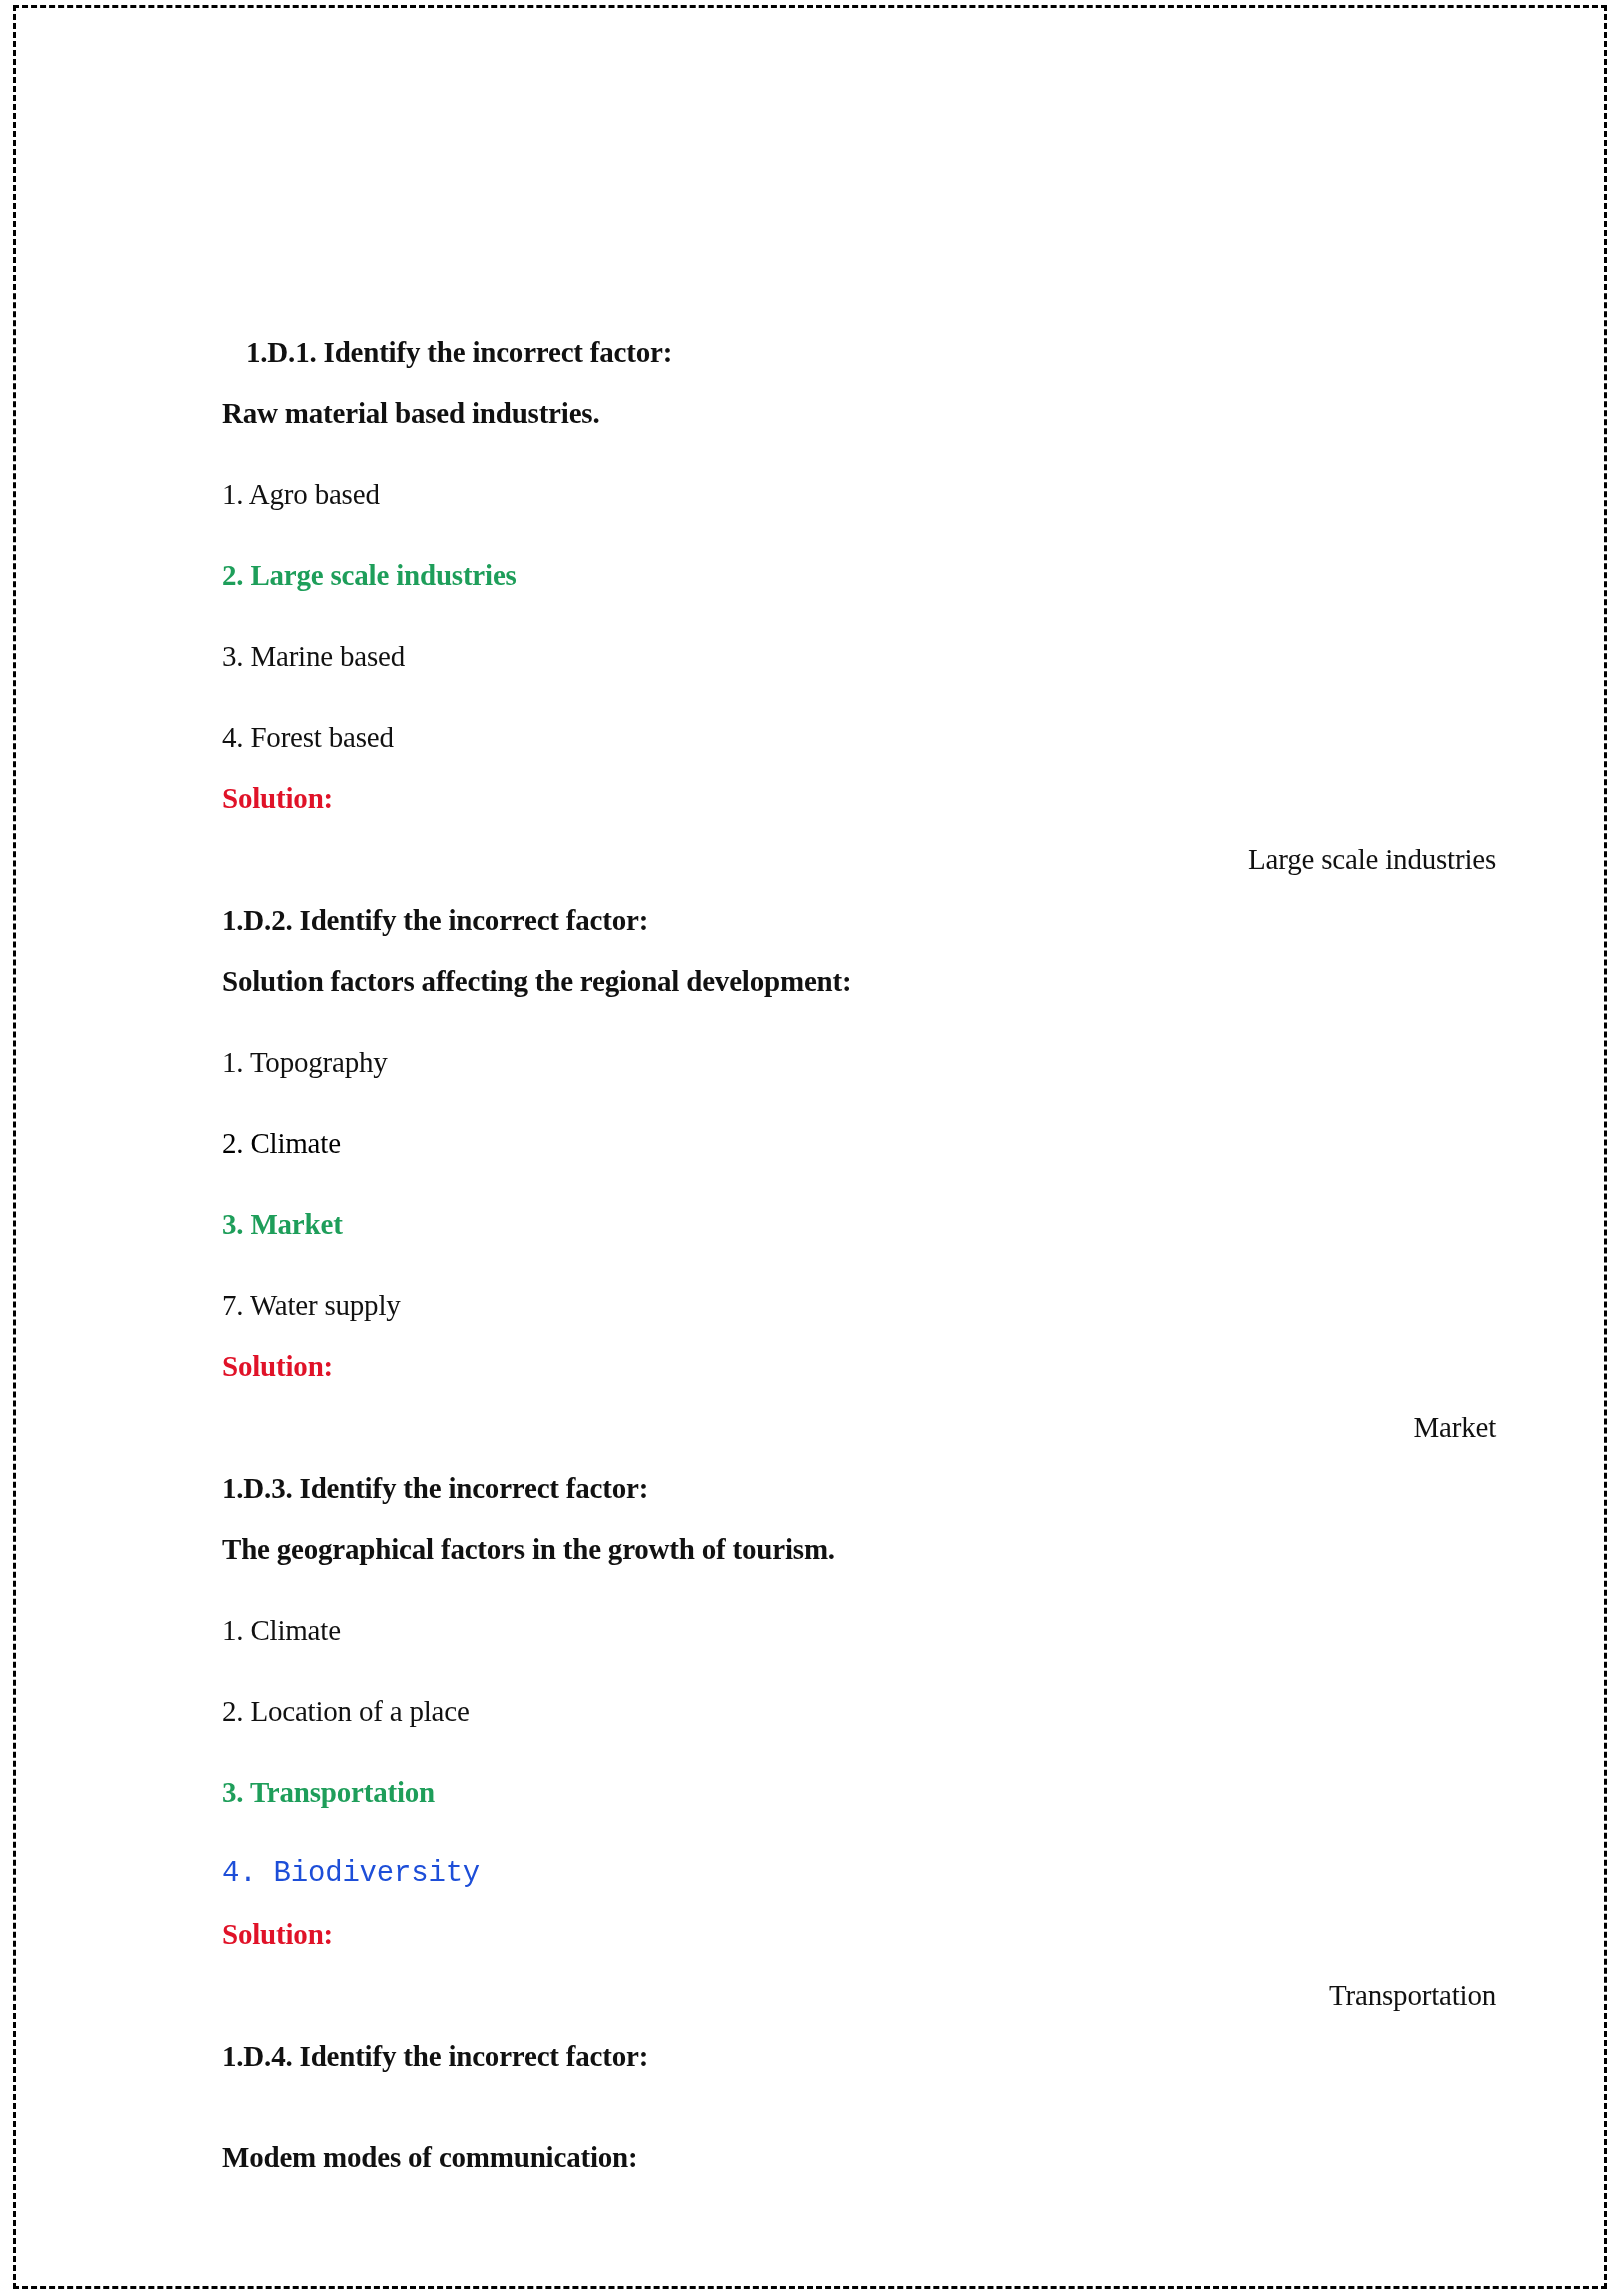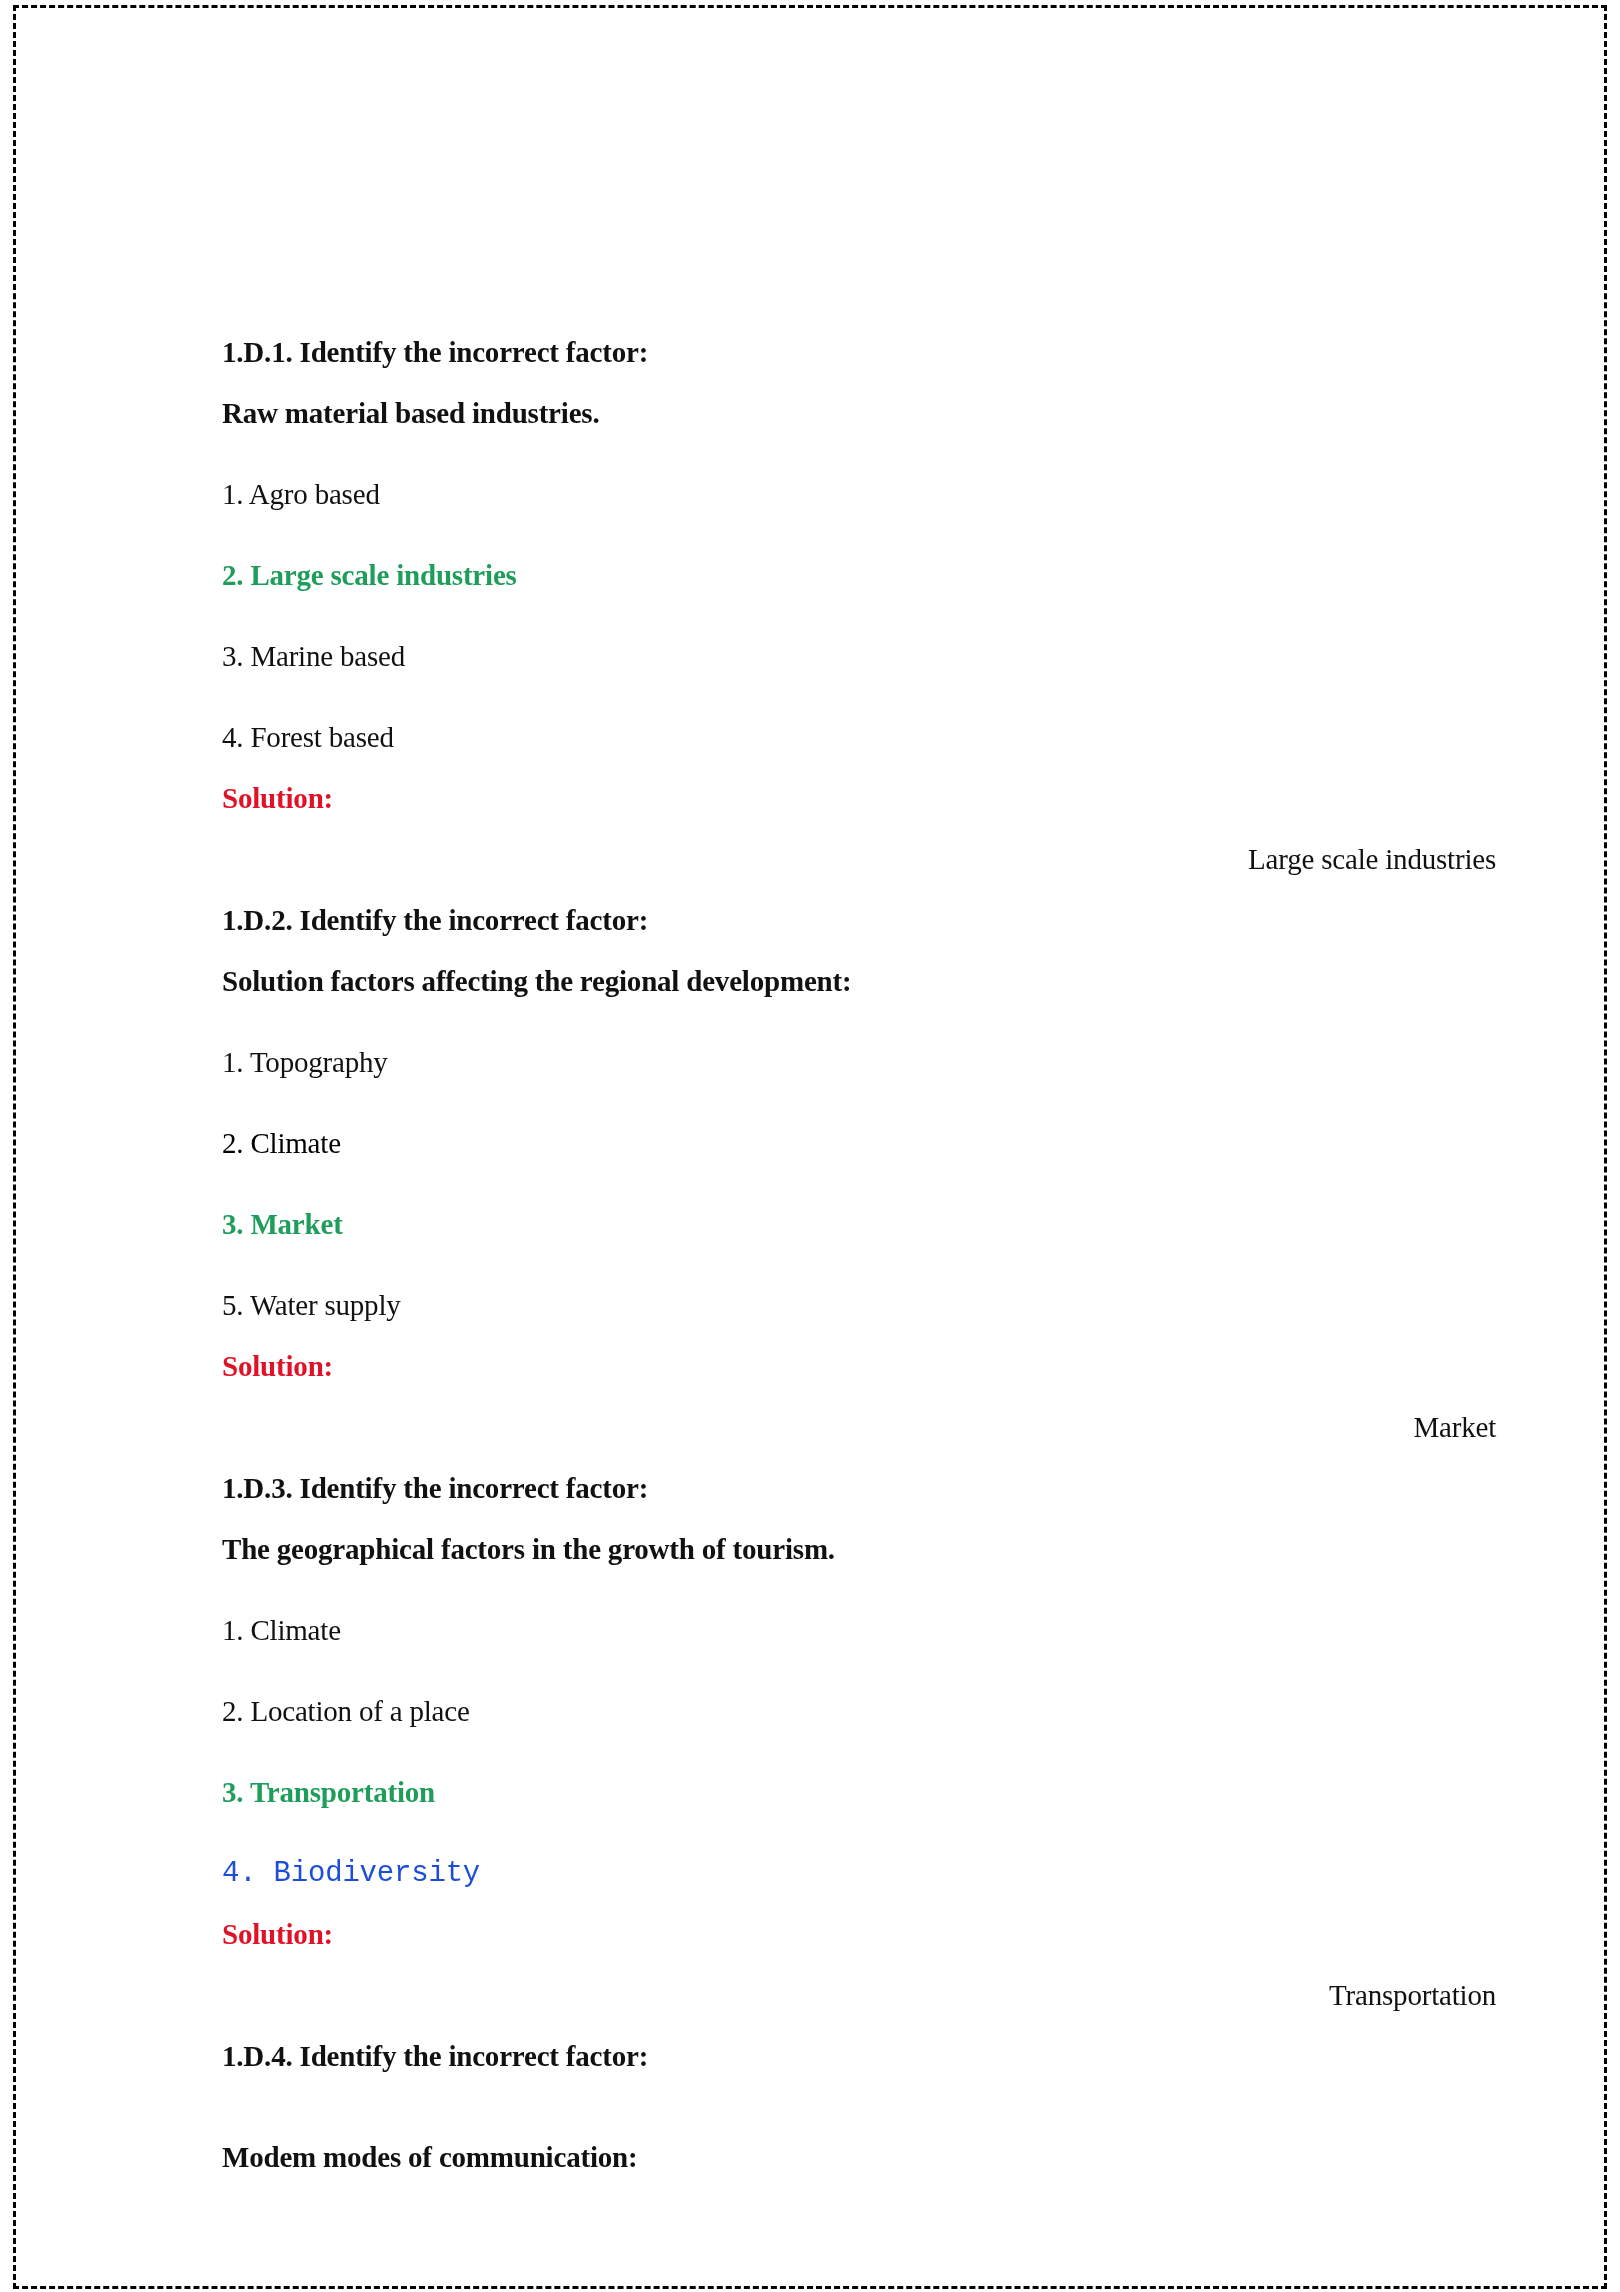--- a/index.html
+++ b/index.html
@@ -45,37 +45,37 @@
   .sol-answer { font-weight: normal; text-align: right; }
 </style>
 </head>
 <body>
 
 <div class="page-border" style="border-color: rgb(0, 0, 0);"></div>
 
 <div class="content">
 
   <section>
-    <div class="line q-heading" style="color: rgb(17, 17, 17);">1.D.1. Identify the incorrect factor:</div>
+    <div class="line q-heading" style="color: rgb(17, 17, 17); margin-left: 24px;">1.D.1. Identify the incorrect factor:</div>
     <div class="line q-prompt" style="color: rgb(17, 17, 17);">Raw material based industries.</div>
     <div class="line opt" style="color: rgb(17, 17, 17);">1. Agro based</div>
     <div class="line opt correct" style="color: rgb(30, 158, 90);">2. Large scale industries</div>
     <div class="line opt" style="color: rgb(17, 17, 17);">3. Marine based</div>
     <div class="line opt" style="color: rgb(17, 17, 17);">4. Forest based</div>
     <div class="line sol-label" style="color: rgb(224, 18, 40);">Solution:</div>
     <div class="line sol-answer" style="color: rgb(17, 17, 17);">Large scale industries</div>
   </section>
 
   <section>
     <div class="line q-heading" style="color: rgb(17, 17, 17);">1.D.2. Identify the incorrect factor:</div>
     <div class="line q-prompt" style="color: rgb(17, 17, 17);">Solution factors affecting the regional development:</div>
     <div class="line opt" style="color: rgb(17, 17, 17);">1. Topography</div>
     <div class="line opt" style="color: #000000;">2. Climate</div>
     <div class="line opt correct" style="color: rgb(30, 158, 90);">3. Market</div>
-    <div class="line opt" style="color: rgb(17, 17, 17);">5. Water supply</div>
+    <div class="line opt" style="color: rgb(17, 17, 17);">7. Water supply</div>
     <div class="line sol-label" style="color: rgb(224, 18, 40);">Solution:</div>
     <div class="line sol-answer" style="color: rgb(17, 17, 17);">Market</div>
   </section>
 
   <section>
     <div class="line q-heading" style="color: rgb(17, 17, 17);">1.D.3. Identify the incorrect factor:</div>
     <div class="line q-prompt" style="color: rgb(17, 17, 17);">The geographical factors in the growth of tourism.</div>
     <div class="line opt" style="color: rgb(17, 17, 17);">1. Climate</div>
     <div class="line opt" style="color: rgb(17, 17, 17);">2. Location of a place</div>
     <div class="line opt correct" style="color: rgb(30, 158, 90);">3. Transportation</div>

